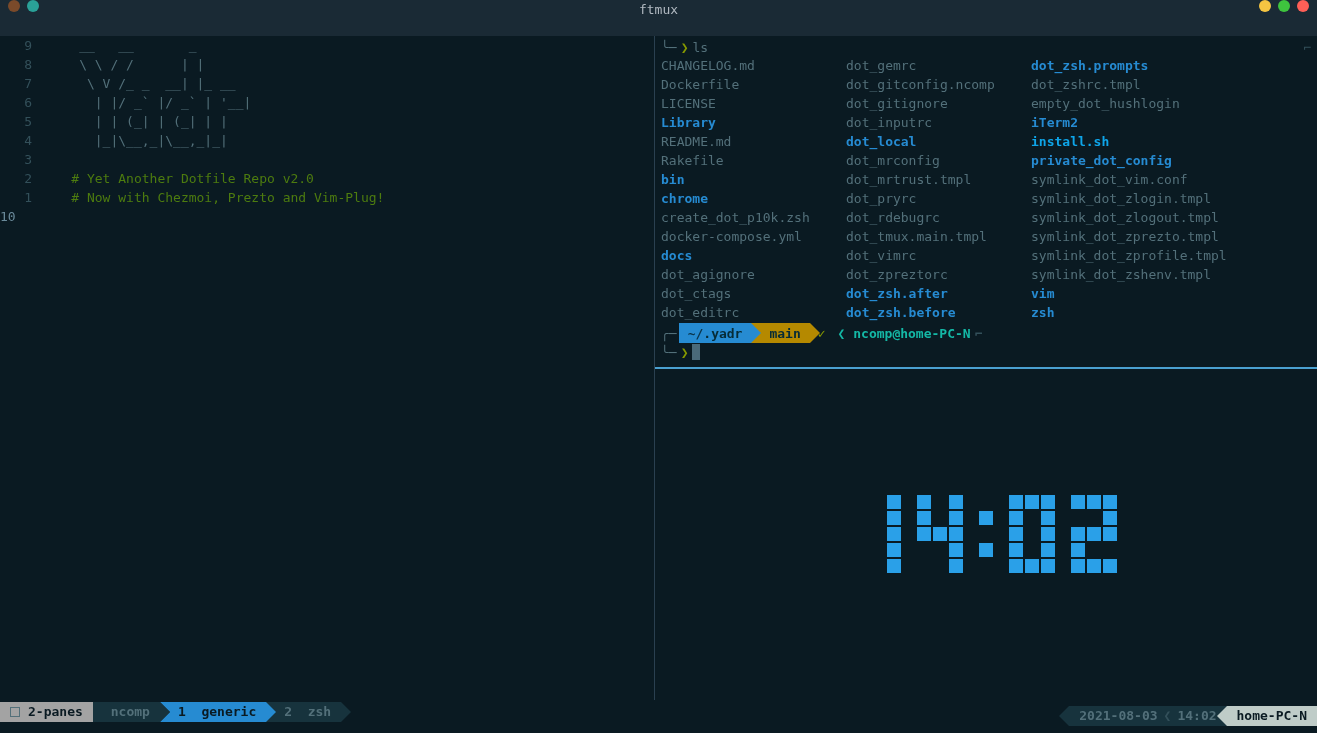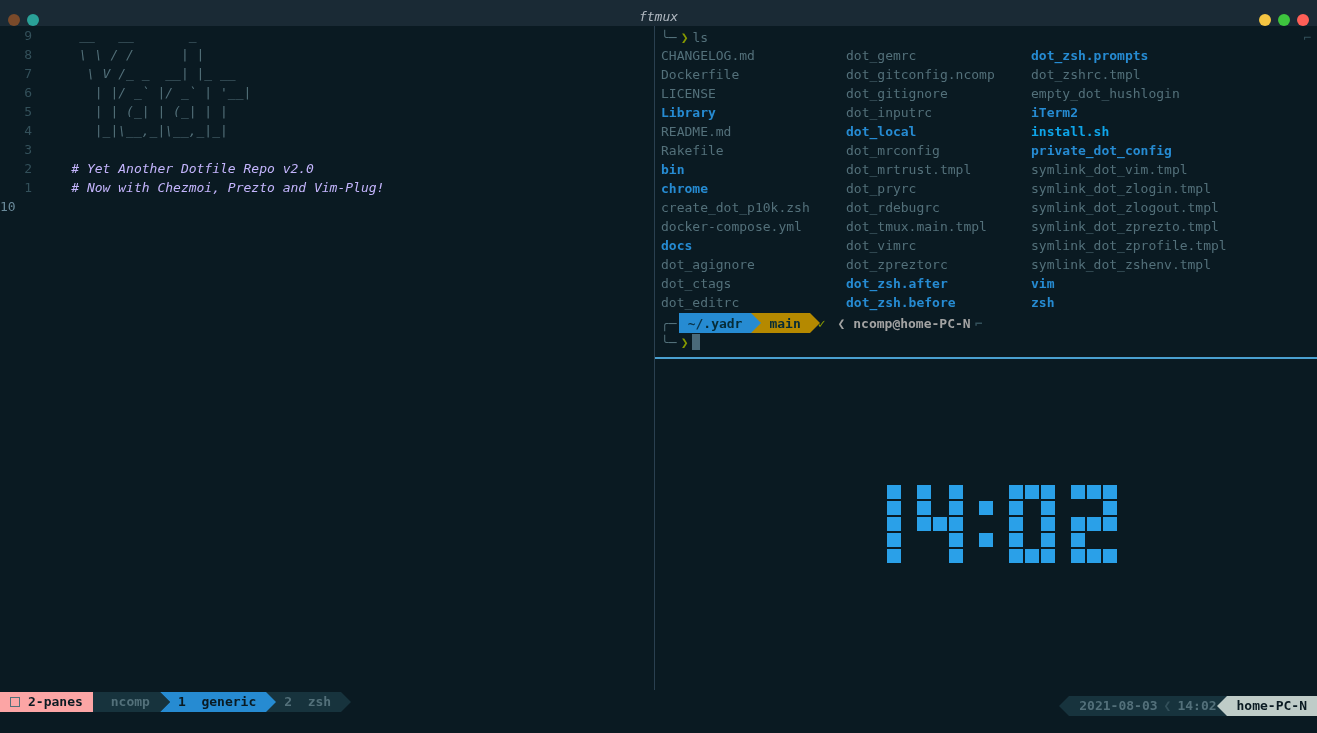--- a/index.html
+++ b/index.html
@@ -8,26 +8,25 @@
   font-family:'Menlo','Consolas',monospace;
   font-size:13px;
   line-height:19px;
   color:#4a6a7a;
   width:1317px; height:733px;
   overflow:hidden;
   position:relative;
 }
 
 .titlebar {
-  height:26px;
+  height:36px;
   background:#1a2a35;
-  display:flex; align-items:flex-end;
+  display:flex; align-items:flex-start;
   padding:0 8px;
   position:relative;
-  font-style:italic;
 }
 .traffic-left { display:flex; gap:7px; margin-right:10px;}
 .dot { width:12px; height:12px; border-radius:50%; }
 .dot.brown{background:#7a4a2a;}
 .dot.teal{background:#2aa198;}
 .title { position:absolute; left:0; right:0; text-align:center; color:#b0b8c0; font-size:13px;}
 .traffic-right { margin-left:auto; display:flex; gap:7px;}
 .dot.y{background:#f5c542;} .dot.g{background:#3ec43e;} .dot.r{background:#ff5f57;}
 
 
@@ -38,24 +37,24 @@
 .pane { overflow:hidden; }
 .pane.left { width:654px; }
 .pane.right { width:663px; border-left:1px solid #2a4050;}
 .right-top { height:333px; border-bottom:2px solid #4aa0d0; overflow:hidden;}
 .right-bot { height:329px; display:flex; align-items:center; justify-content:center;}
 
 
 .line { display:flex; white-space:pre; }
 .gutter { width:40px; text-align:right; padding-right:8px; color:#33505a; flex:none;}
 .gutter.main { color:#6a8a9a; }
-.code { flex:1; overflow:hidden;font-style:italic; }
-
-
-.c-cyan{color:#c4b5fd;} .c-grey{color:#53707a;} .c-green{color:#859900;}
+.code { flex:1; overflow:hidden; }
+
+
+.c-cyan{color:#4d7c0f;} .c-grey{color:#53707a;} .c-green{color:#859900;}
 .b{font-weight:bold;}
 
 
 .ls-area{padding:2px 6px;}
 .prompt-line{display:flex; align-items:center; gap:4px; height:18px;}
 .ls-cols{display:flex;}
 .ls-col{flex:none; padding-right:16px;}
 .ls-col div{height:19px; white-space:nowrap;}
 .f-dir{color:#268bd2; font-weight:bold;}
 .f-exec{color:#0ea5e9; font-weight:bold;}
@@ -66,36 +65,36 @@
 .pl-seg{height:20px; display:flex; align-items:center; padding:0 9px; position:relative;}
 .pl-seg::after{
   content:""; position:absolute; right:-10px; top:0;
   border-top:10px solid transparent; border-bottom:10px solid transparent;
   border-left:10px solid currentColor; z-index:2;
 }
 .pl-path{background:#268bd2; color:#062b36;}
 .pl-path::after{border-left-color:#268bd2; color:#268bd2;}
 .pl-branch{background:#b58900; color:#062b36; padding-left:18px;}
 .pl-branch::after{border-left-color:#b58900;}
-.pl-user{color:#a3a3a3; padding-left:12px;}
+.pl-user{color:#14b8a6; padding-left:12px;}
 .pl-check{color:#859900; padding-left:8px;}
 .pl-date{background:#d8d0b8; color:#062b36; padding:0 10px;}
 .pl-date-wrap{margin-left:auto; display:flex; align-items:center;}
 .pl-date-wrap::before{content:""; border-top:10px solid transparent; border-bottom:10px solid transparent; border-right:10px solid #d8d0b8;}
 
 
 .tmuxbar{
   height:20px;
   background:#0a1a22;
   display:flex; align-items:center;
   font-size:13px; font-weight:bold;
   border-top:3px solid #0a1a22;
 }
 .tseg{height:20px; display:flex; align-items:center; padding:0 10px; position:relative;}
-.tseg.session{background:#fca5a5; color:#0a1a22;}
+.tseg.session{background:#a3a3a3; color:#0a1a22;}
 .tseg.session::after{content:""; position:absolute; right:-10px; top:0; border:10px solid transparent; border-left:10px solid #bfccc8; border-right:none;}
 .tseg.win{background:#17333d; color:#53707a; padding-left:18px;}
 .tseg.win::after{content:""; position:absolute; right:-10px; top:0; border:10px solid transparent; border-left:10px solid #17333d; border-right:none; z-index:1;}
 .tseg.active{background:#268bd2; color:#0a1a22; padding-left:18px;}
 .tseg.active::after{content:""; position:absolute; right:-10px; top:0; border:10px solid transparent; border-left:10px solid #268bd2; border-right:none; z-index:2;}
 .tseg.active::before{content:""; position:absolute; left:0; top:0; border:10px solid transparent; border-left:10px solid #17333d; border-right:none;}
 .tright{margin-left:auto; display:flex;margin-top:8px;}
 .tseg.date{background:#17333d; color:#53707a;}
 .tseg.host{background:#bfccc8; color:#0a1a22;}
 .tseg.date::before{content:""; position:absolute; left:-10px; top:0; border:10px solid transparent; border-right:10px solid #17333d; border-left:none;}
@@ -179,21 +178,21 @@
               <div class="f-dir">dot_zsh.after</div>
               <div class="f-dir">dot_zsh.before</div>
             </div>
           <div class="ls-col" id="lscol3">
               <div class="f-dir">dot_zsh.prompts</div>
               <div class="f-norm">dot_zshrc.tmpl</div>
               <div class="f-norm">empty_dot_hushlogin</div>
               <div class="f-dir">iTerm2</div>
               <div class="f-exec">install.sh</div>
               <div class="f-dir">private_dot_config</div>
-              <div class="f-norm">symlink_dot_vim.tmpl</div>
+              <div class="f-norm">symlink_dot_vim.conf</div>
               <div class="f-norm">symlink_dot_zlogin.tmpl</div>
               <div class="f-norm">symlink_dot_zlogout.tmpl</div>
               <div class="f-norm">symlink_dot_zprezto.tmpl</div>
               <div class="f-norm">symlink_dot_zprofile.tmpl</div>
               <div class="f-norm">symlink_dot_zshenv.tmpl</div>
               <div class="f-dir">vim</div>
               <div class="f-dir">zsh</div>
             </div>
         </div>
         <div class="pl-line" style="margin-top:1px">

